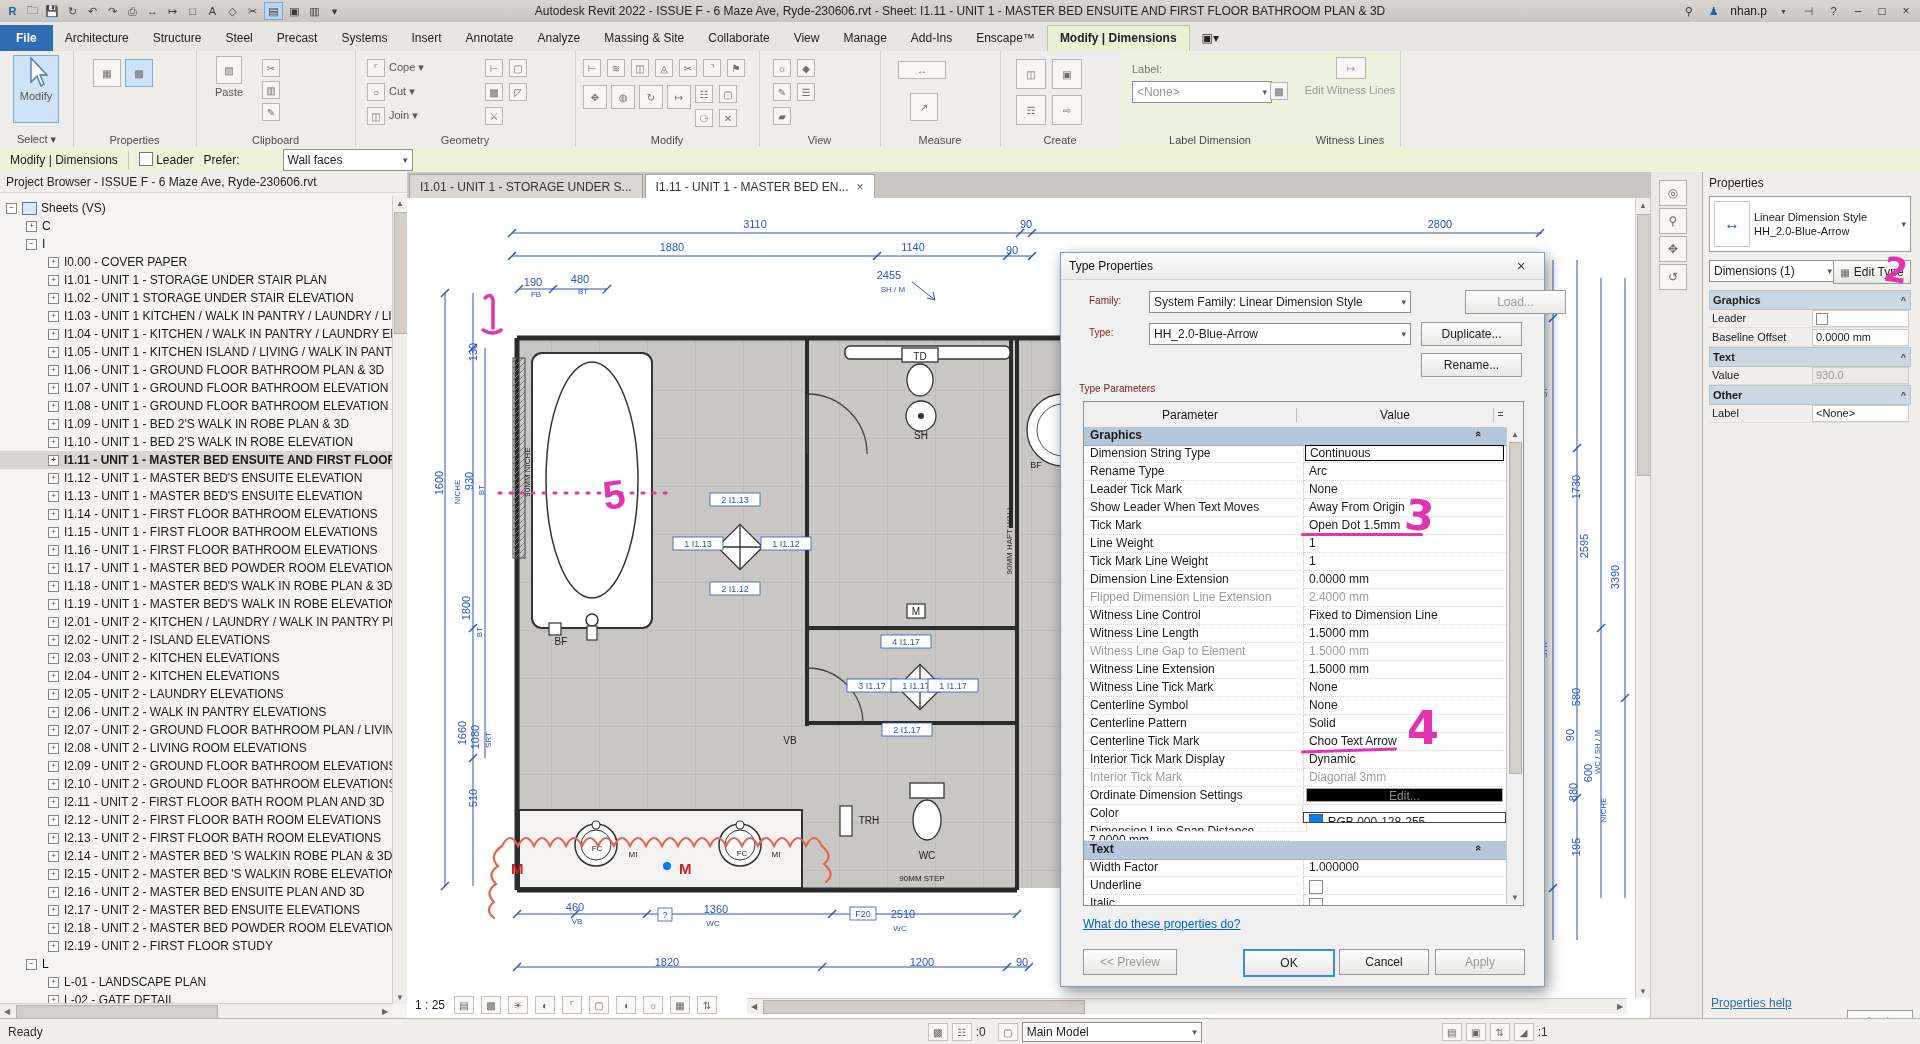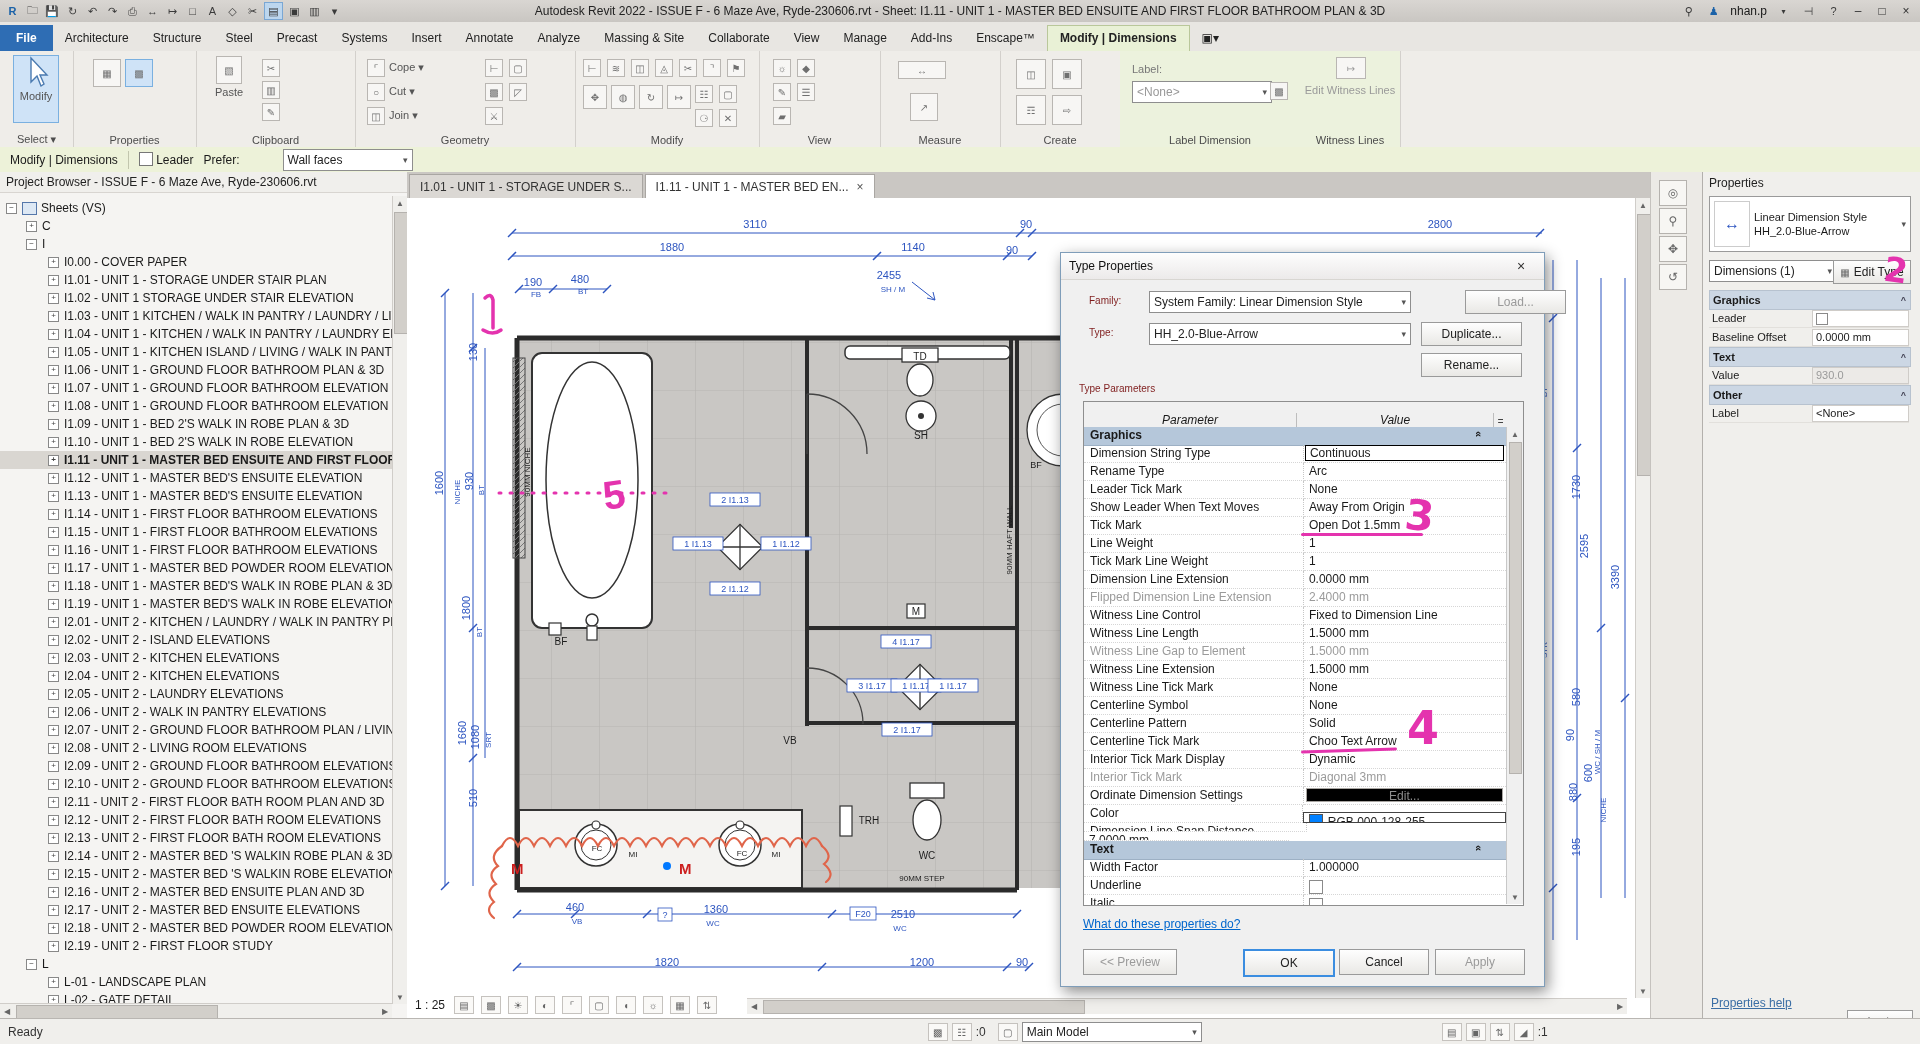--- a/index.html
+++ b/index.html
@@ -93,21 +93,21 @@
   .dlbl{position:absolute;font-size:10px;color:#7f1d1d;}
   #dtable{position:absolute;left:22px;top:148px;width:439px;height:503px;background:#fff;border:1px solid #8e8e8e;overflow:hidden;}
   .drow{position:absolute;left:0;width:422px;height:18px;display:flex;font-size:12px;}
   .drow .c1{width:212px;padding:1px 4px 0 6px;border-right:1px dotted #c6c6c6;border-bottom:1px dotted #d6d6d6;
             white-space:nowrap;overflow:hidden;}
   .drow .c2{width:196px;padding:1px 4px 0 5px;border-bottom:1px dotted #d6d6d6;white-space:nowrap;overflow:hidden;position:relative;}
   .drow.sec{background:#b5c7da;font-weight:bold;border-bottom:1px solid #9db0c4;}
   .drow.sec .c1{border:none;width:410px;}
   .drow.gray .c1,.drow.gray .c2{color:#9b9b9b;}
   .dhead{position:absolute;left:0;top:0;width:439px;height:25px;background:#f0f0f0;border-bottom:1px solid #8e8e8e;
-         display:flex;font-size:12px;align-items:flex-end;font-style:italic;}
+         display:flex;font-size:12px;align-items:center;}
   .dhead .h1{width:212px;text-align:center;border-right:1px solid #bdbdbd;}
   .dhead .h2{width:196px;text-align:center;border-right:1px solid #bdbdbd;}
   .dhead .h3{width:13px;text-align:center;font-size:10px;color:#444;}
   #dscroll{position:absolute;right:0;top:25px;width:16px;height:477px;background:#f0f0f0;border-left:1px solid #c8c8c8;}
   .focusbox{border:1px solid #000;position:absolute;left:1px;top:0px;right:2px;bottom:1px;padding:0 4px;background:#fff;}
   .swatch{display:inline-block;width:12px;height:11px;background:#0080ff;border:1px solid #555;vertical-align:-1px;margin-right:5px;}
   .editbtn{position:absolute;left:2px;top:1px;right:3px;bottom:2px;background:#000000;border:1px solid #a9a6a2;
            color:#8d8d8d;text-align:center;font-size:12px;}
   .chkb{width:12px;height:12px;border:1px solid #8a8a8a;background:#fff;display:inline-block;margin-top:2px;}
   

